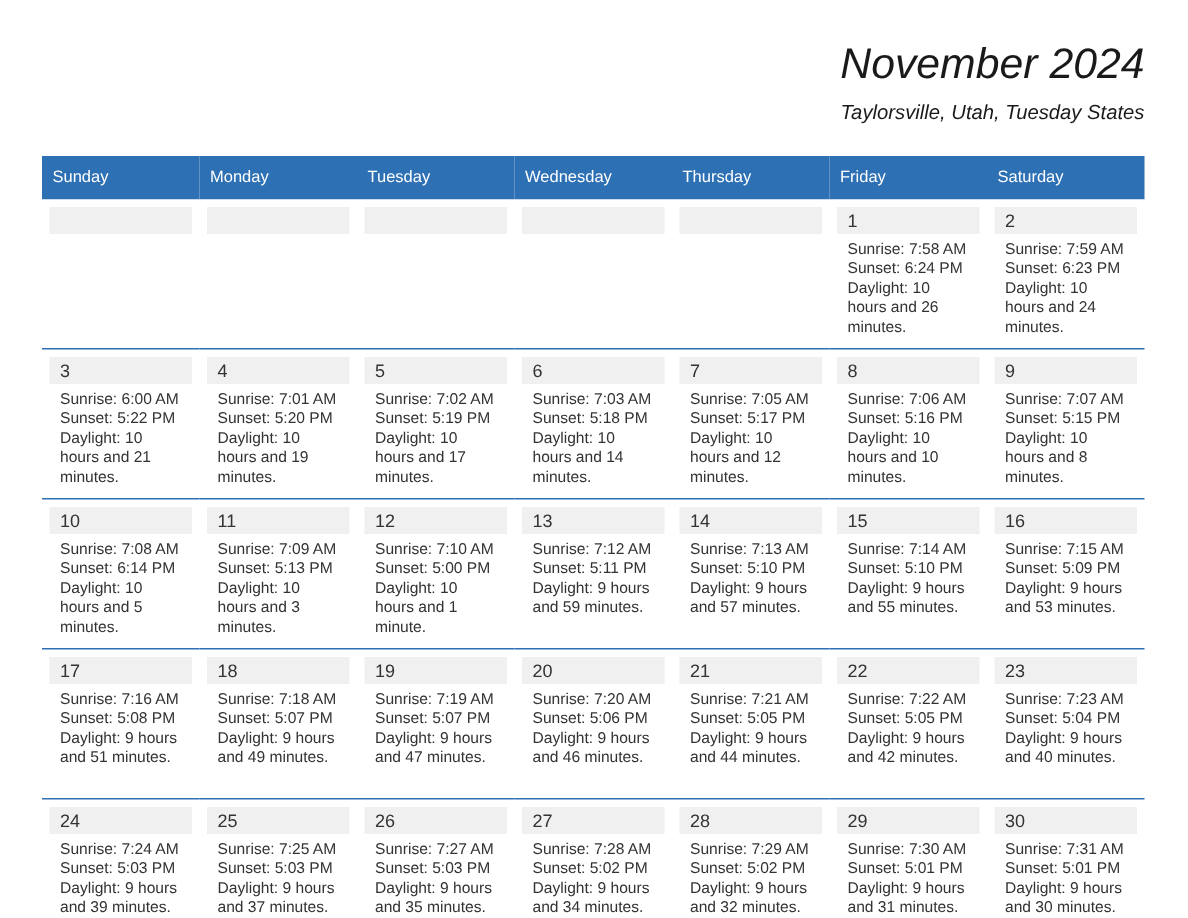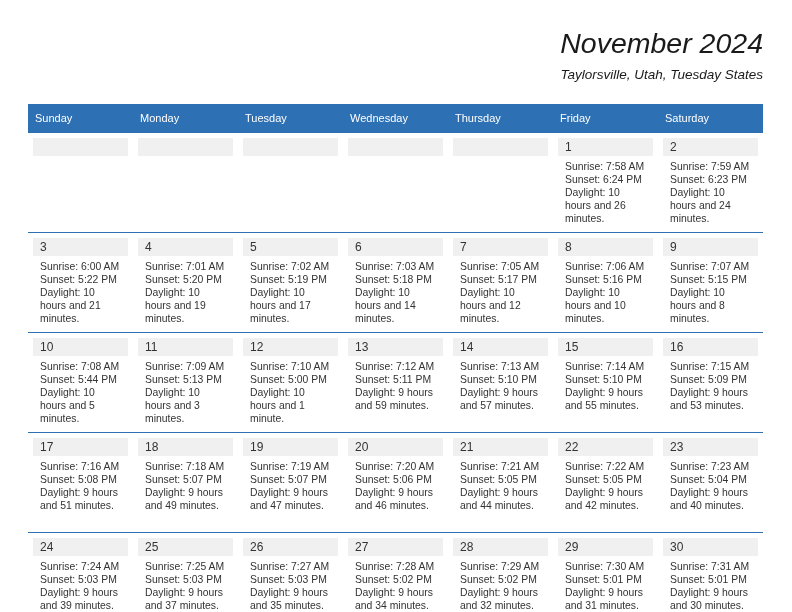--- a/index.html
+++ b/index.html
@@ -272,21 +272,21 @@
               <div>Sunset: 5:15 PM</div>
               <div class="daylight">Daylight: 10 hours and 8 minutes.</div>
             </div>
           </td>
         </tr>
         <tr class="week-row">
           <td class="day-cell">
             <span class="daynum">10</span>
             <div class="info">
               <div>Sunrise: 7:08 AM</div>
-              <div>Sunset: 5:44 PM</div>
+              <div>Sunset: 6:14 PM</div>
               <div class="daylight">Daylight: 10 hours and 5 minutes.</div>
             </div>
           </td>
           <td class="day-cell">
             <span class="daynum">11</span>
             <div class="info">
               <div>Sunrise: 7:09 AM</div>
               <div>Sunset: 5:13 PM</div>
               <div class="daylight">Daylight: 10 hours and 3 minutes.</div>
             </div>

